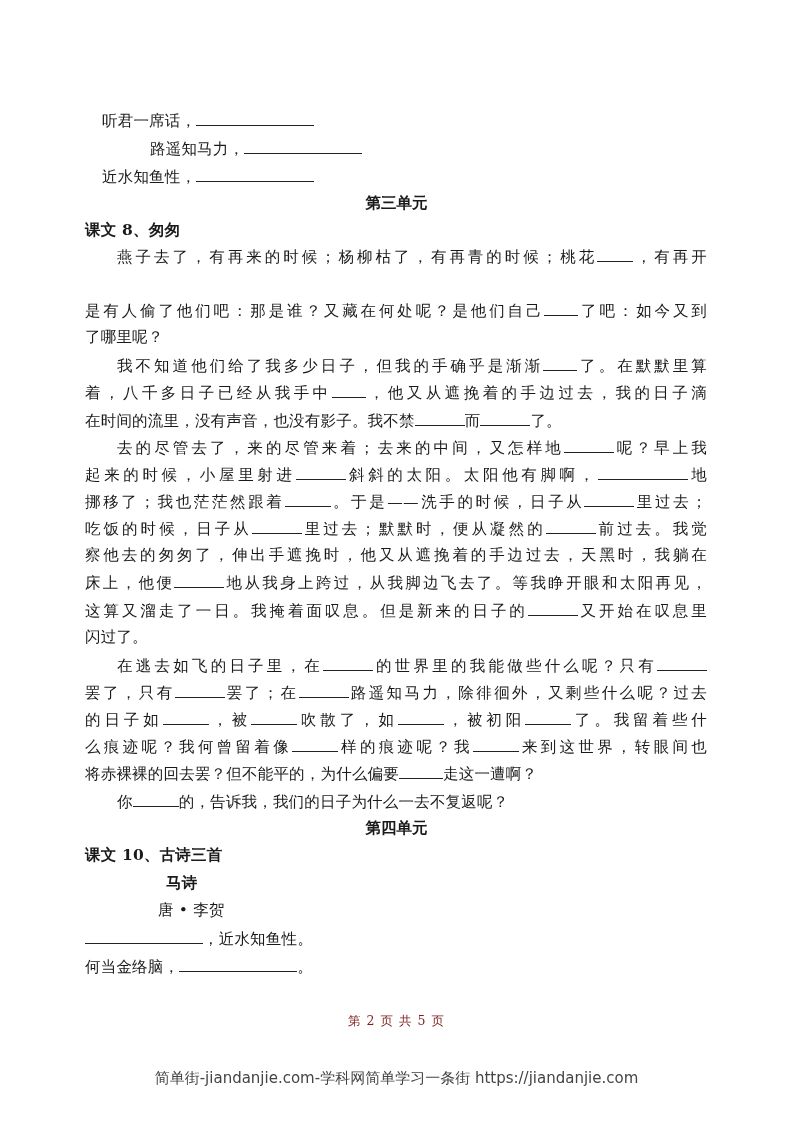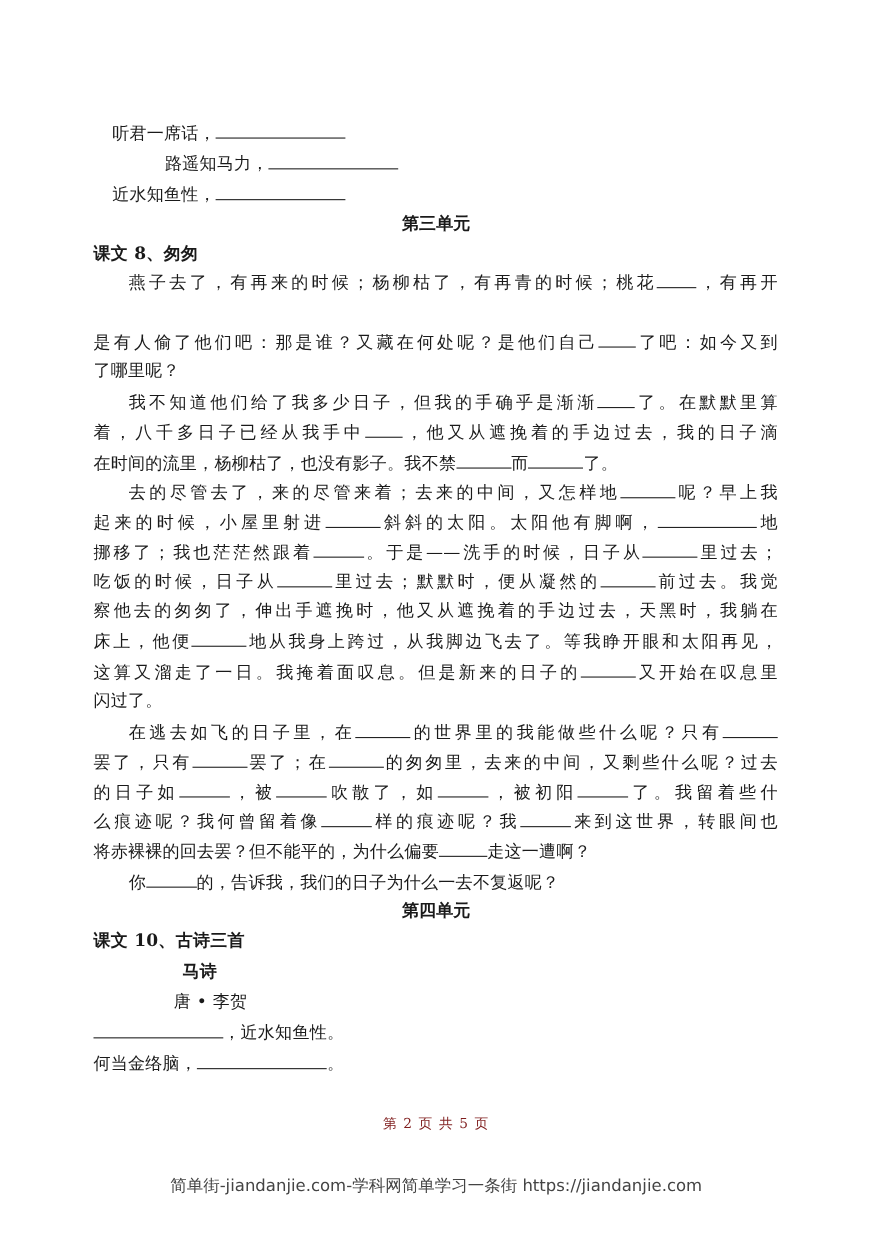--- a/index.html
+++ b/index.html
@@ -62,21 +62,21 @@
     <span>了哪里呢？</span>
   </div>
 
   <div class="line just" style="top:355px; left:117px; width:590px;">
     <span>我不知道他们给了我多少日子，但我的手确乎是渐渐</span><span class="blank" style="width:34px;"></span><span>了。在默默里算</span>
   </div>
   <div class="line just" style="top:382px;">
     <span>着，八千多日子已经从我手中</span><span class="blank" style="width:34px;"></span><span>，他又从遮挽着的手边过去，我的日子滴</span>
   </div>
   <div class="line" style="top:410px;">
-    <span>在时间的流里，杨柳枯了，也没有影子。我不禁</span><span class="blank" style="width:50px;"></span><span>而</span><span class="blank" style="width:50px;"></span><span>了。</span>
+    <span>在时间的流里，没有声音，也没有影子。我不禁</span><span class="blank" style="width:50px;"></span><span>而</span><span class="blank" style="width:50px;"></span><span>了。</span>
   </div>
 
   <div class="line just" style="top:437px; left:117px; width:590px;">
     <span>去的尽管去了，来的尽管来着；去来的中间，又怎样地</span><span class="blank" style="width:50px;"></span><span>呢？早上我</span>
   </div>
   <div class="line just" style="top:464px;">
     <span>起来的时候，小屋里射进</span><span class="blank" style="width:50px;"></span><span>斜斜的太阳。太阳他有脚啊，</span><span class="blank" style="width:90px;"></span><span>地</span>
   </div>
   <div class="line just" style="top:491px;">
     <span>挪移了；我也茫茫然跟着</span><span class="blank" style="width:46px;"></span><span>。于是——洗手的时候，日子从</span><span class="blank" style="width:50px;"></span><span>里过去；</span>
@@ -94,21 +94,21 @@
     <span>这算又溜走了一日。我掩着面叹息。但是新来的日子的</span><span class="blank" style="width:50px;"></span><span>又开始在叹息里</span>
   </div>
   <div class="line" style="top:627px;">
     <span>闪过了。</span>
   </div>
 
   <div class="line just" style="top:655px; left:117px; width:590px;">
     <span>在逃去如飞的日子里，在</span><span class="blank" style="width:50px;"></span><span>的世界里的我能做些什么呢？只有</span><span class="blank" style="width:50px;"></span>
   </div>
   <div class="line just" style="top:682px;">
-    <span>罢了，只有</span><span class="blank" style="width:50px;"></span><span>罢了；在</span><span class="blank" style="width:50px;"></span><span>的匆匆里，去来的中间，又剩些什么呢？过去</span>
+    <span>罢了，只有</span><span class="blank" style="width:50px;"></span><span>罢了；在</span><span class="blank" style="width:50px;"></span><span>路遥知马力，除徘徊外，又剩些什么呢？过去</span>
   </div>
   <div class="line just" style="top:709px;">
     <span>的日子如</span><span class="blank" style="width:46px;"></span><span>，被</span><span class="blank" style="width:46px;"></span><span>吹散了，如</span><span class="blank" style="width:46px;"></span><span>，被初阳</span><span class="blank" style="width:46px;"></span><span>了。我留着些什</span>
   </div>
   <div class="line just" style="top:736px;">
     <span>么痕迹呢？我何曾留着像</span><span class="blank" style="width:46px;"></span><span>样的痕迹呢？我</span><span class="blank" style="width:46px;"></span><span>来到这世界，转眼间也</span>
   </div>
   <div class="line" style="top:763px;">
     <span>将赤裸裸的回去罢？但不能平的，为什么偏要</span><span class="blank" style="width:44px;"></span><span>走这一遭啊？</span>
   </div>

